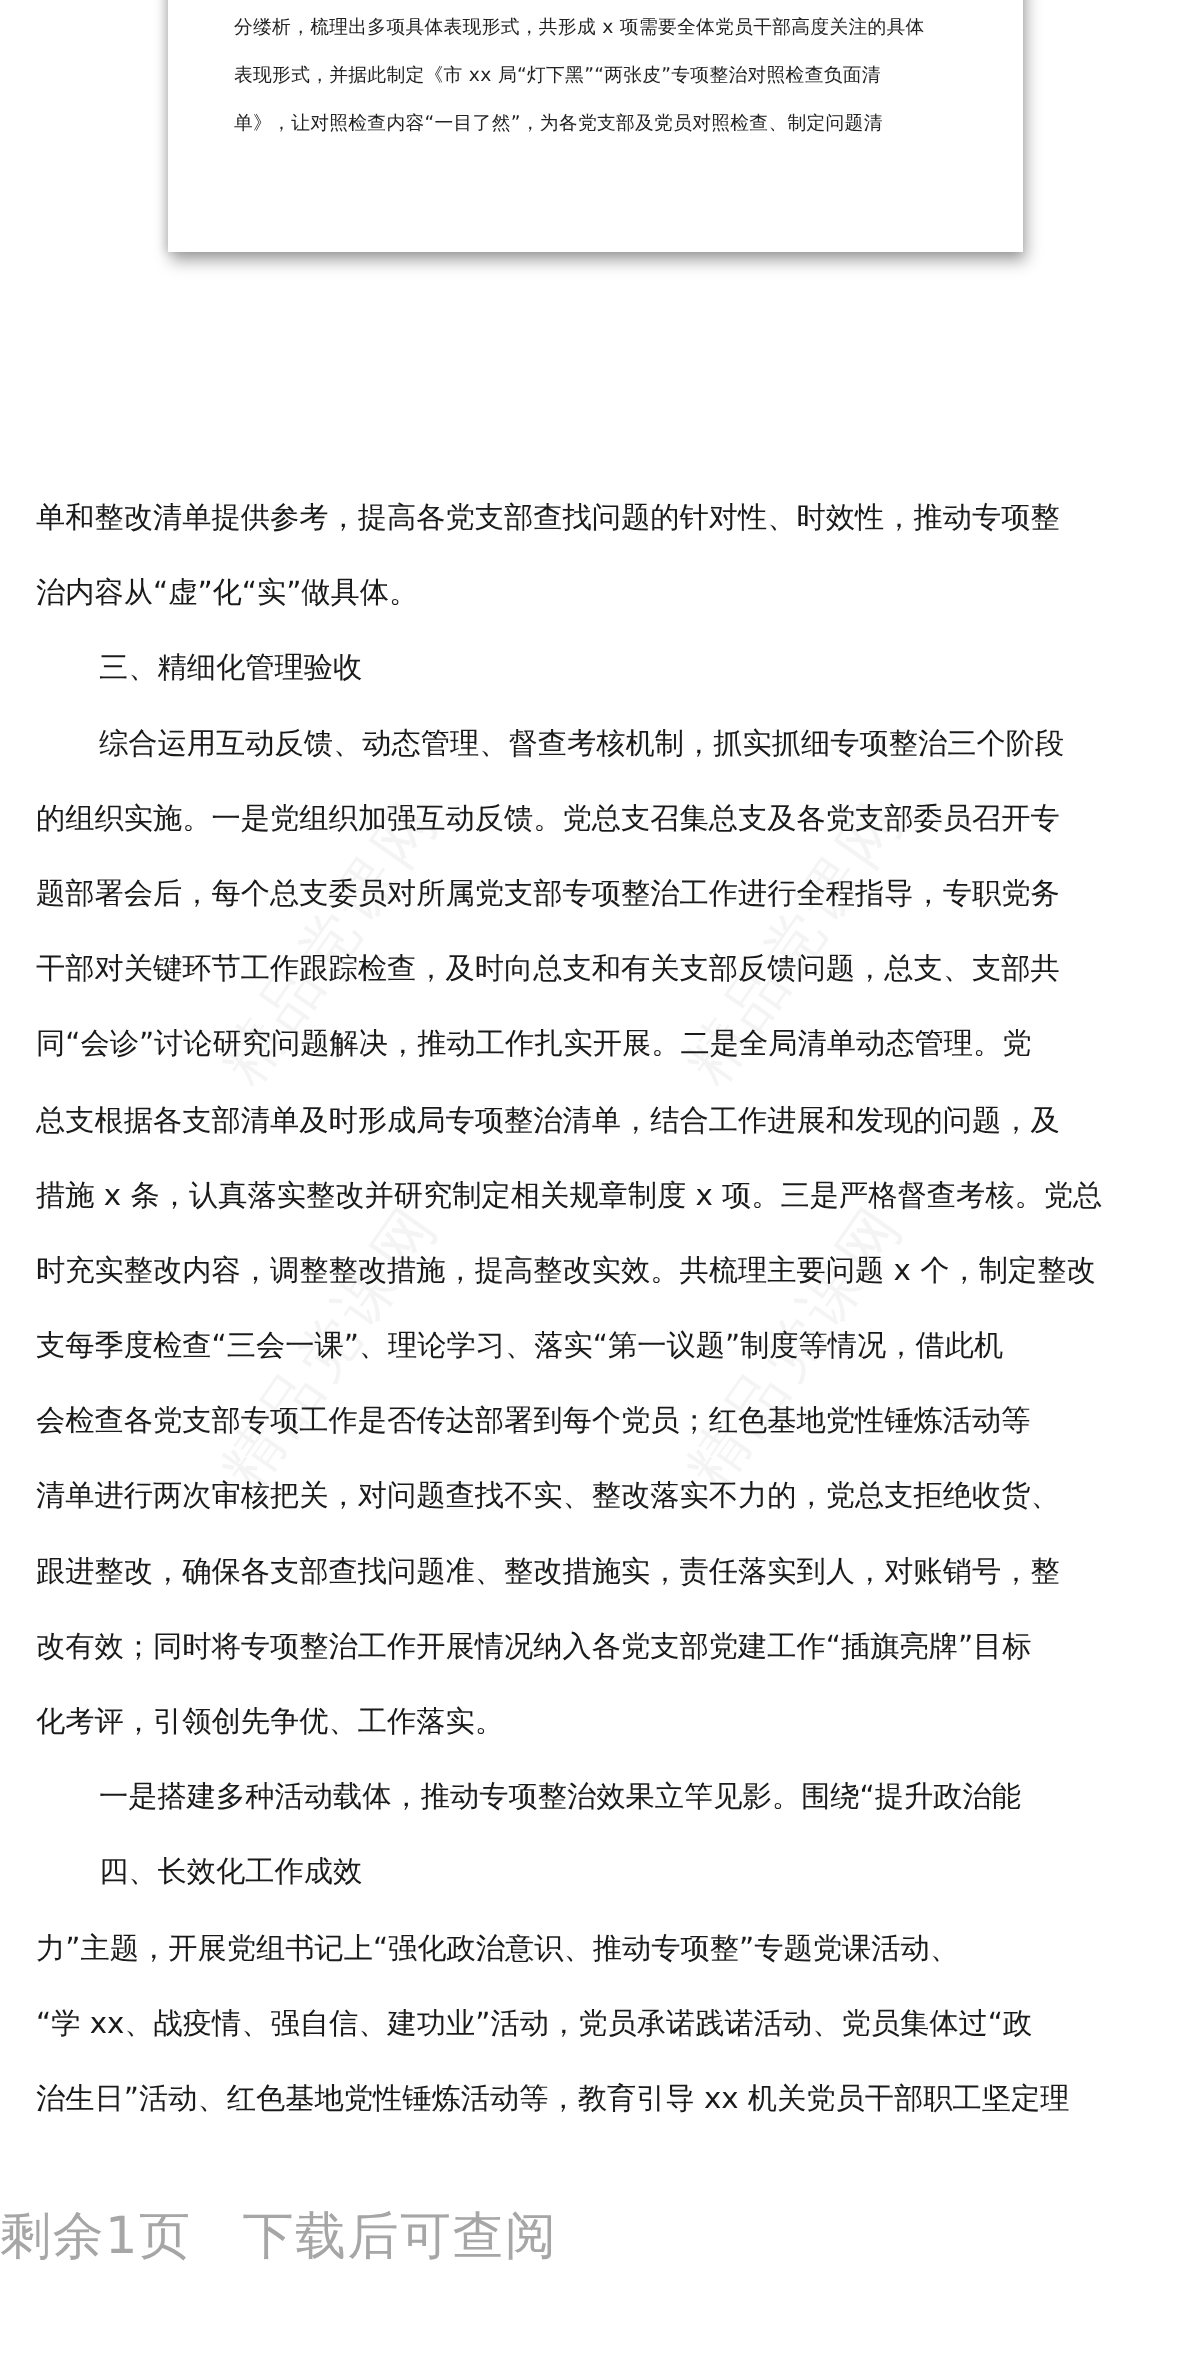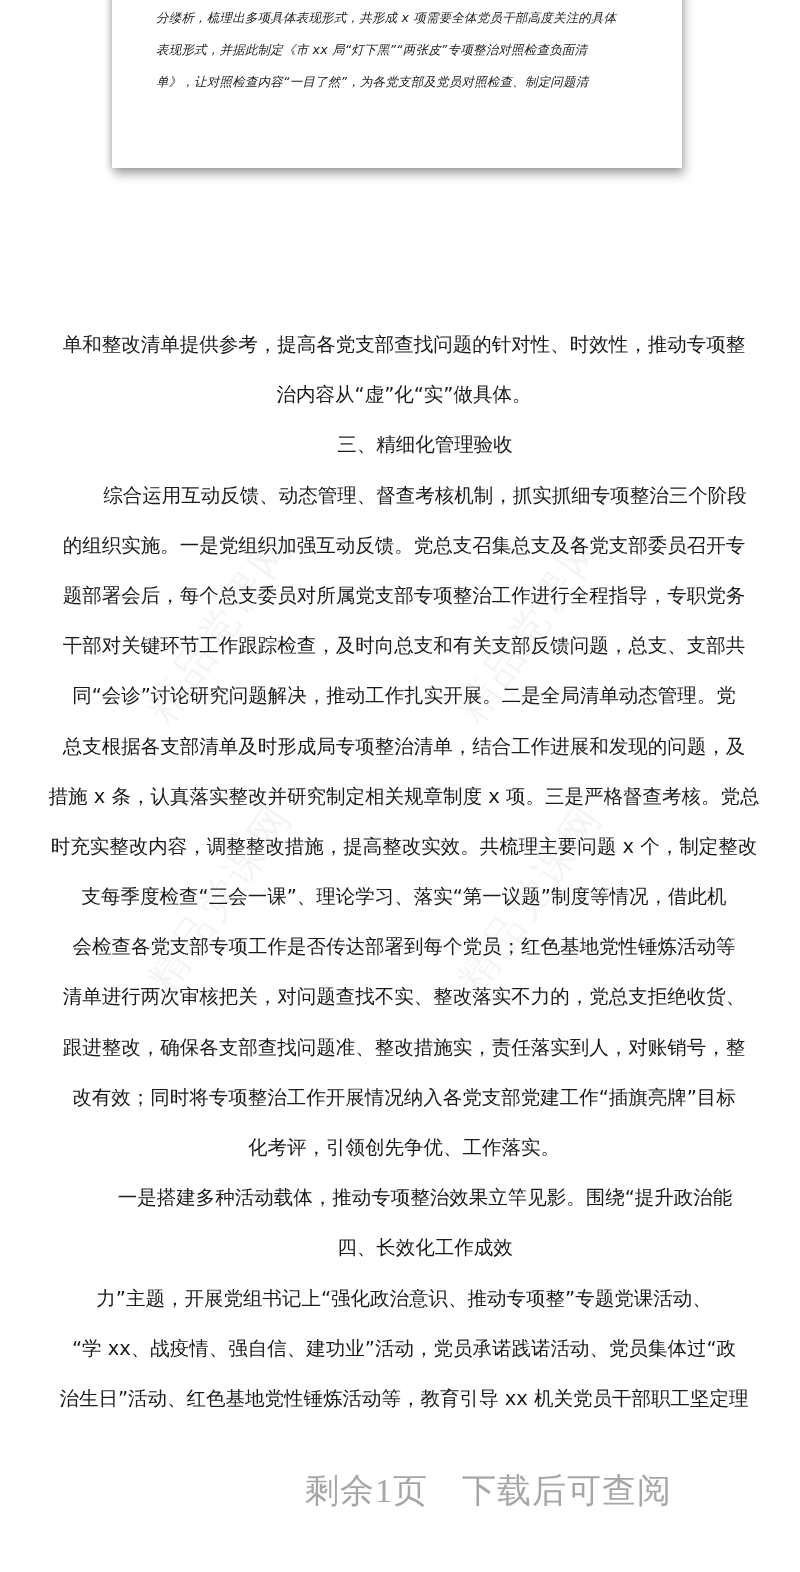--- a/index.html
+++ b/index.html
@@ -26,35 +26,33 @@
     }
     .card-text {
       position: absolute;
       left: 44px;
       top: 22px;
       width: 500px;
       font-size: 12.5px;
       line-height: 32px;
       color: #222;
       letter-spacing: 0.2px;
-      font-style: italic;
     }
     .card-line {
       white-space: nowrap;
       height: 32px;
     }
     .body-text {
       position: absolute;
       left: 24px;
       top: 320px;
       width: 760px;
       font-size: 19.5px;
       line-height: 50.2px;
       color: #1a1a1a;
-      text-align: center;
     }
     .line {
       white-space: nowrap;
       height: 50.2px;
     }
     .indent {
       padding-left: 42px;
     }
     .watermark {
       position: absolute;
@@ -63,25 +61,24 @@
       transform: rotate(-55deg);
       white-space: nowrap;
       pointer-events: none;
       letter-spacing: 4px;
     }
     .footer-notice {
       position: absolute;
       left: 0;
       top: 1468px;
       width: 672px;
-      text-align: right;
+      text-align: left;
       font-size: 34px;
       color: #a6a6a6;
       letter-spacing: 1px;
-      font-family: Liberation Serif, serif;
     }
     .footer-notice .gap {
       display: inline-block;
       width: 34px;
     }
   </style>
 </head>
 <body>
 
 <div class="card">

